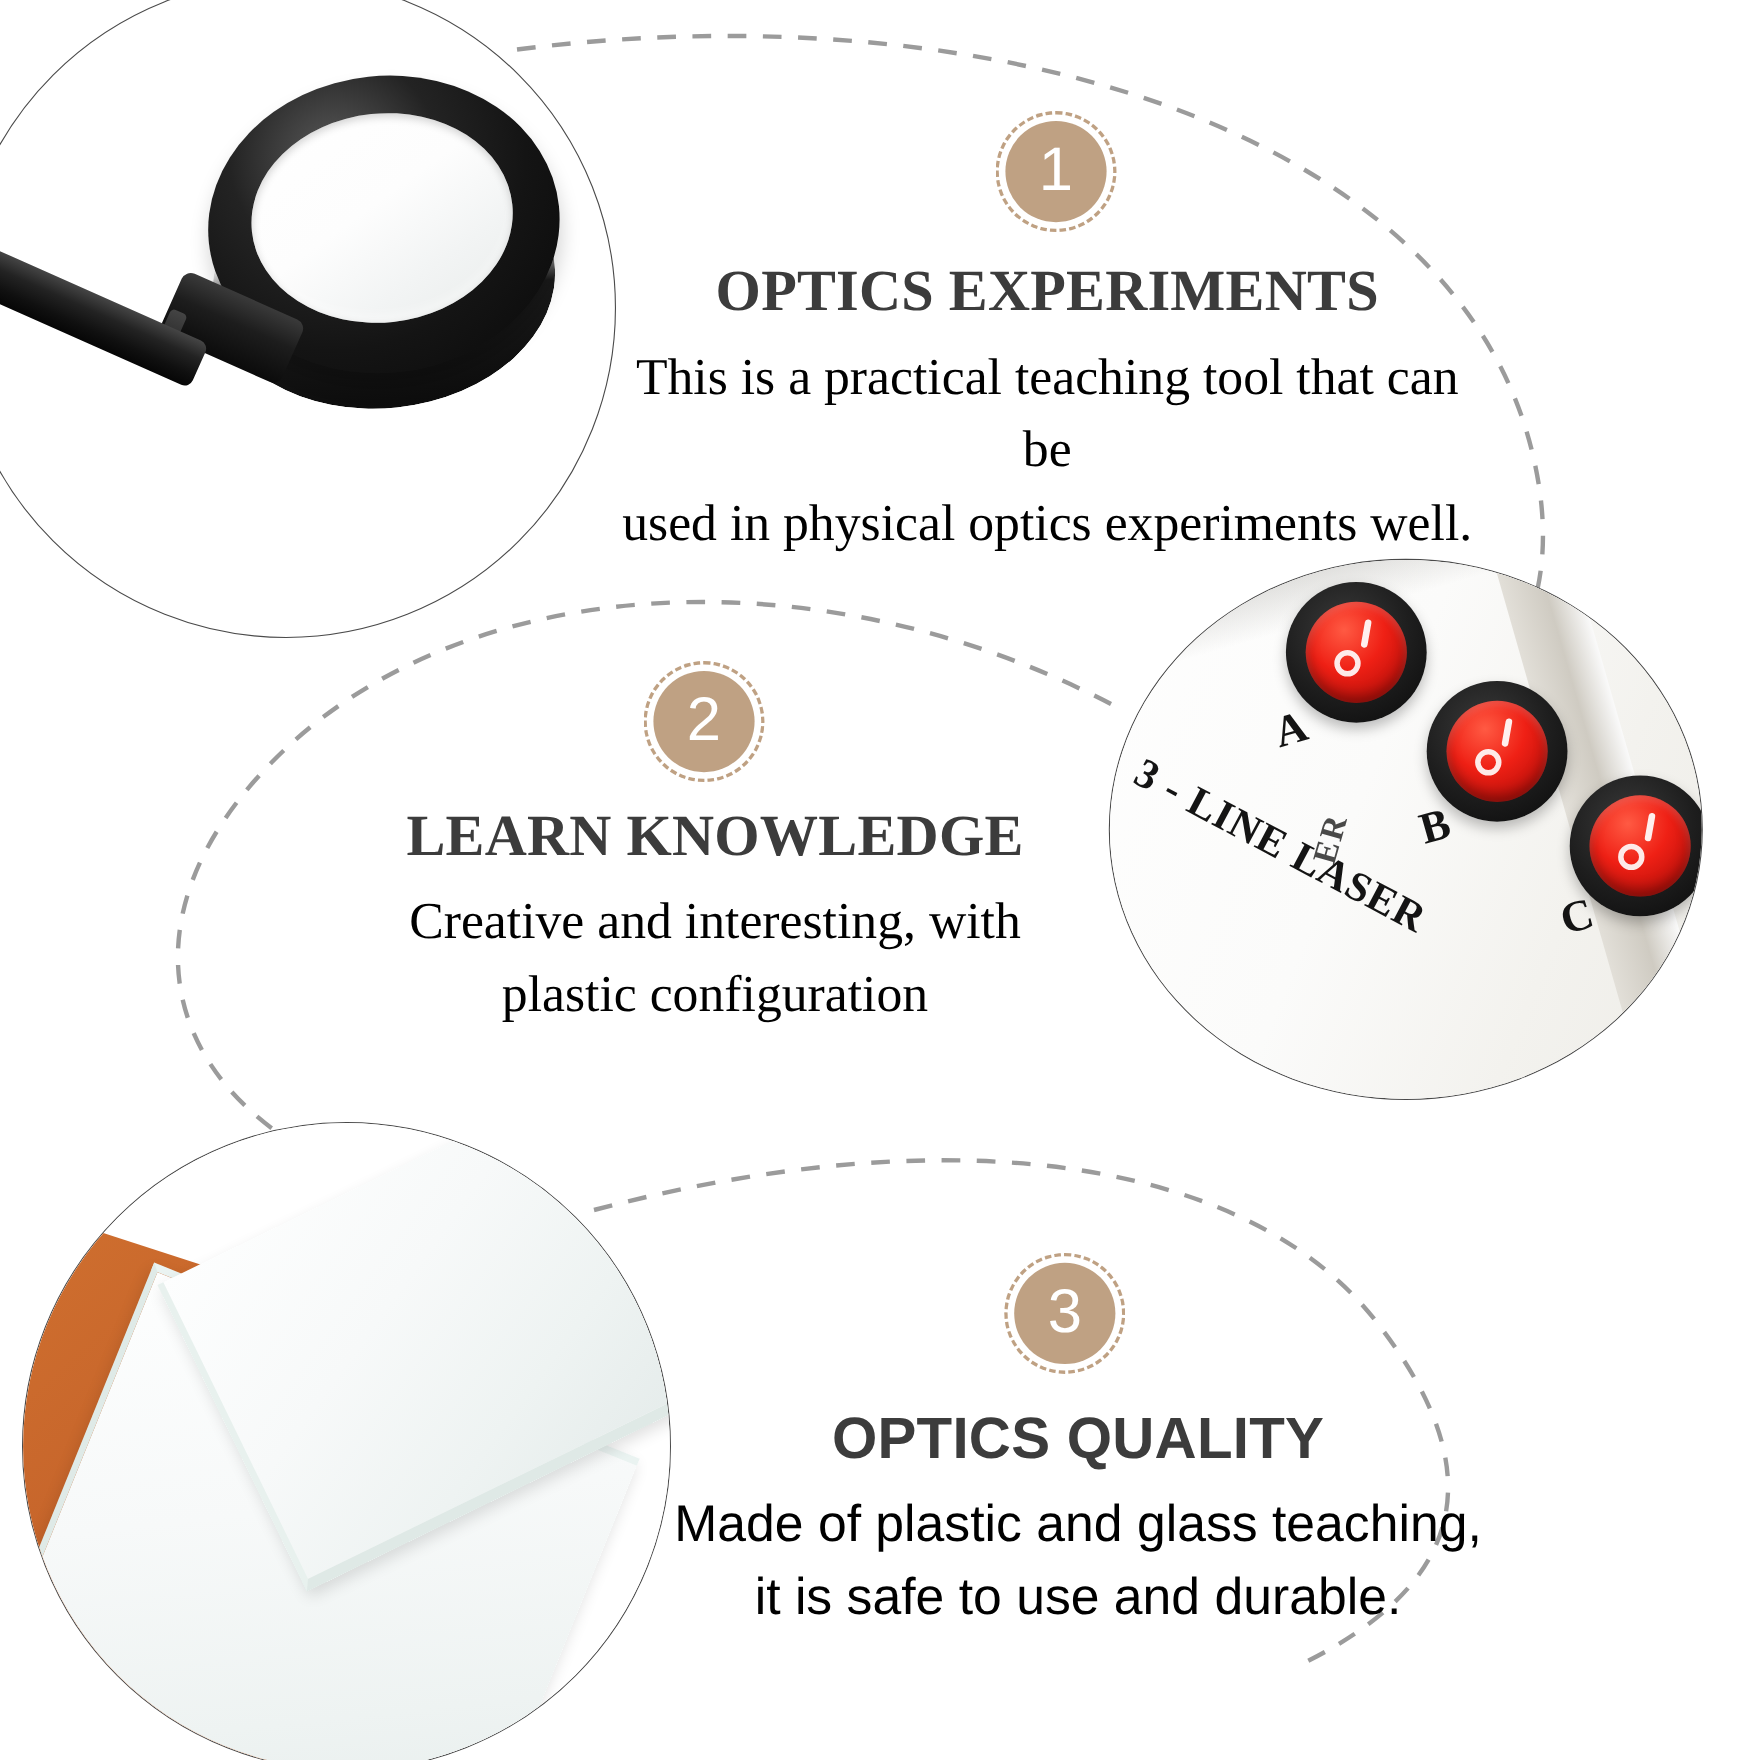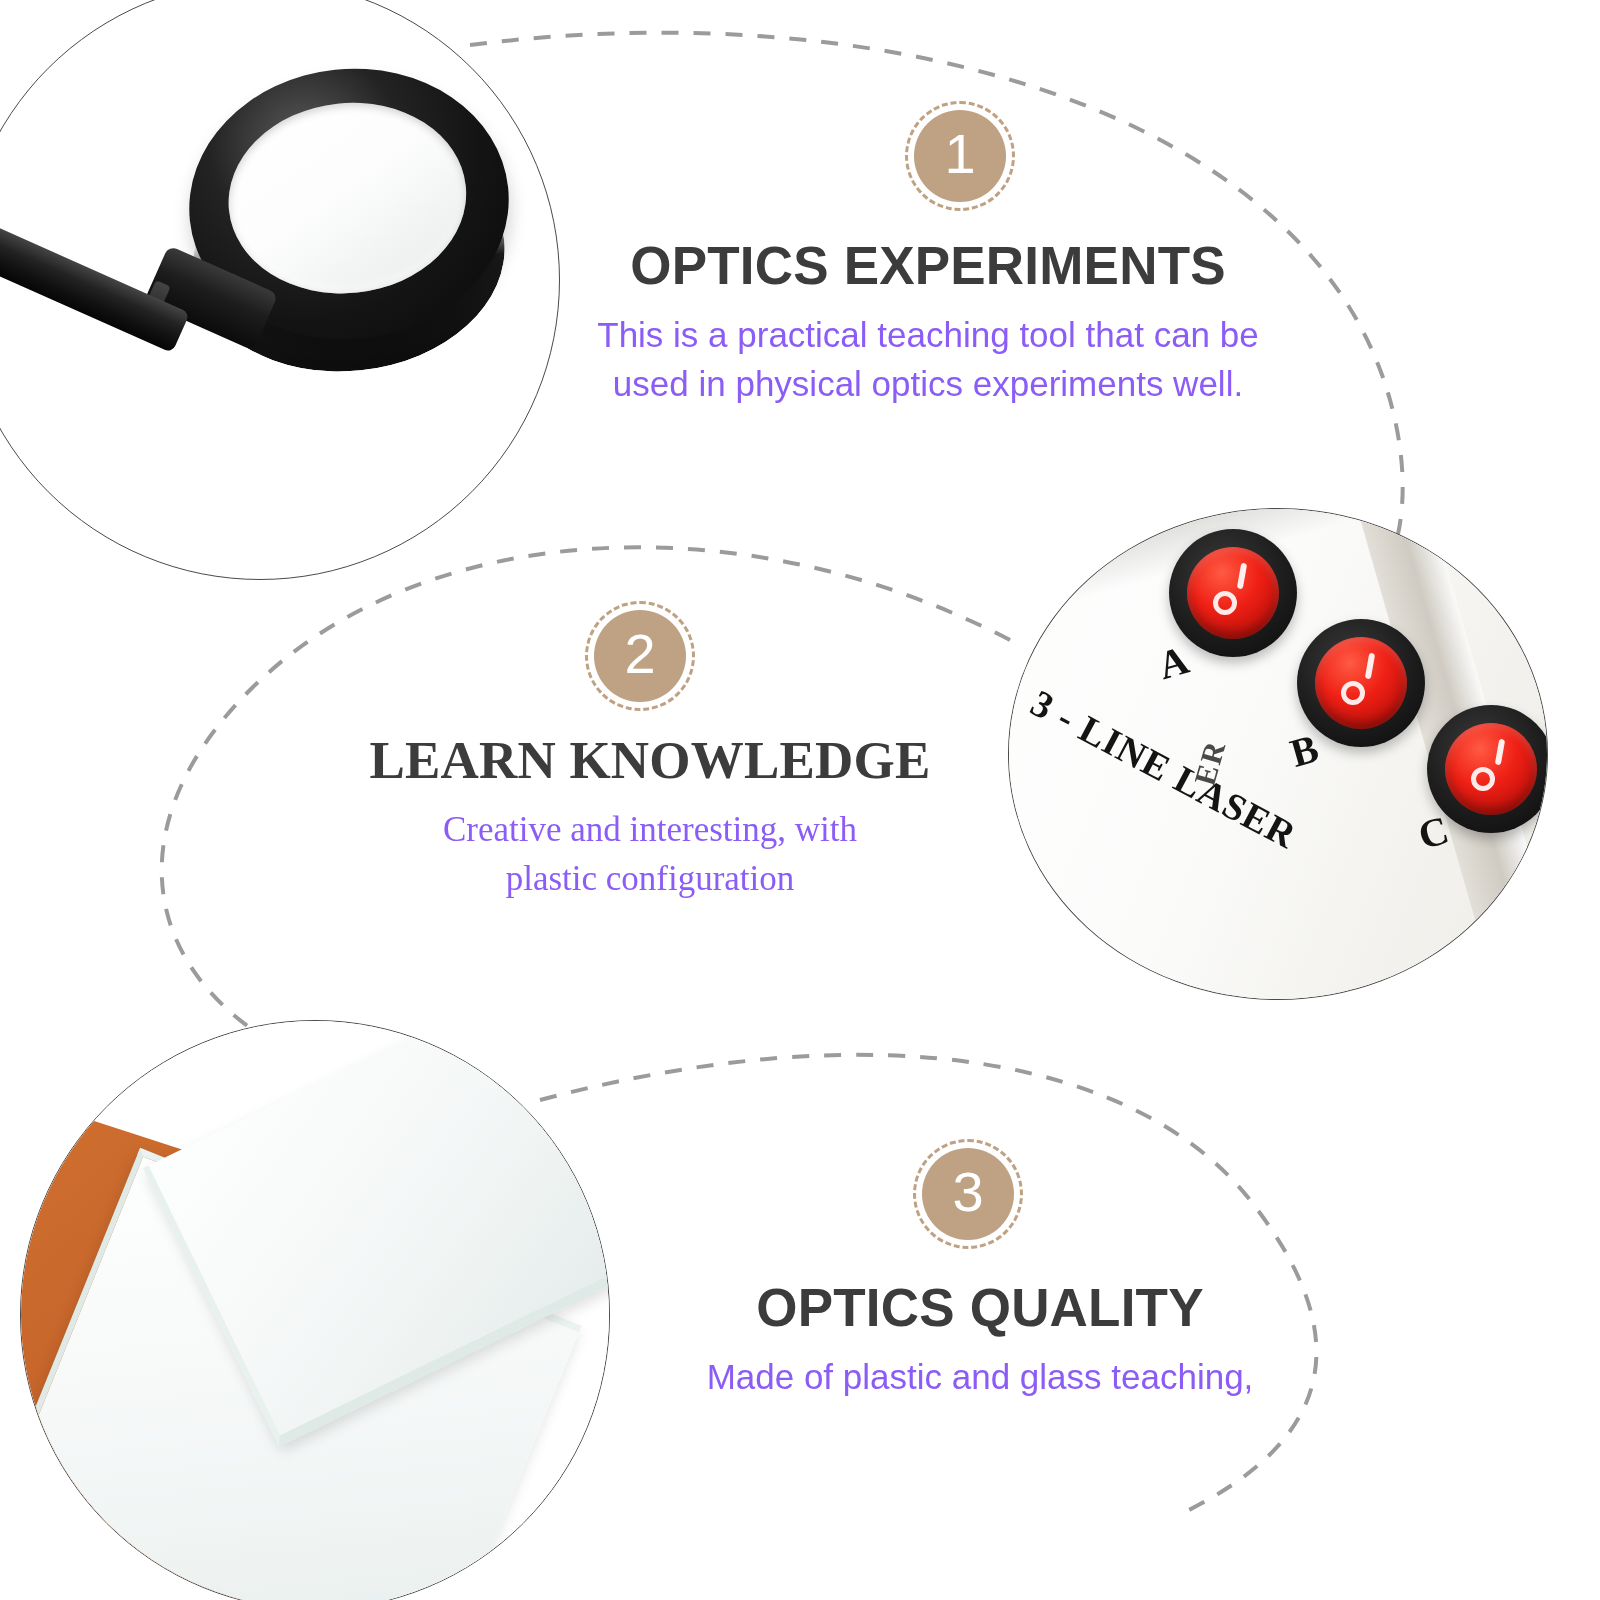--- a/index.html
+++ b/index.html
@@ -172,23 +172,23 @@
   #badge-3{left:922px;top:1148px;}
 
   
   .block{position:absolute;text-align:center;}
   .title{
     color:#3c3c3c;font-weight:700;letter-spacing:.2px;
     font-size:53px;line-height:1.05;margin:0 0 16px 0;
     white-space:nowrap;
   }
   .desc{
-    color:#8b5cf6;font-size:35px;line-height:1.42;margin:0;font-weight:400;
-  }
-  #block-1{left:528px;top:238px;width:800px;}
+    color:#000000;font-size:47px;line-height:1.42;margin:0;font-weight:400;
+  }
+  #block-1{left:552px;top:238px;width:800px;font-family:Liberation Serif, serif;}
   #block-2{left:260px;top:733px;width:780px;font-family:Liberation Serif, serif;}
   #block-3{left:600px;top:1280px;width:760px;}
 </style>
 </head>
 <body>
 
 <div class="stage">
 
   <svg class="arcs" viewBox="0 0 1600 1600" width="1600" height="1600">
 
@@ -270,15 +270,16 @@
 
   <div class="block" id="block-2">
     <h2 class="title">LEARN KNOWLEDGE</h2>
     <p class="desc">Creative and interesting, with</p>
     <p class="desc">plastic configuration</p>
   </div>
 
   <div class="block" id="block-3">
     <h2 class="title">OPTICS QUALITY</h2>
     <p class="desc">Made of plastic and glass teaching,</p>
+    <p class="desc">it is safe to use and durable.</p>
   </div>
 
 </div>
 
 </body></html>

